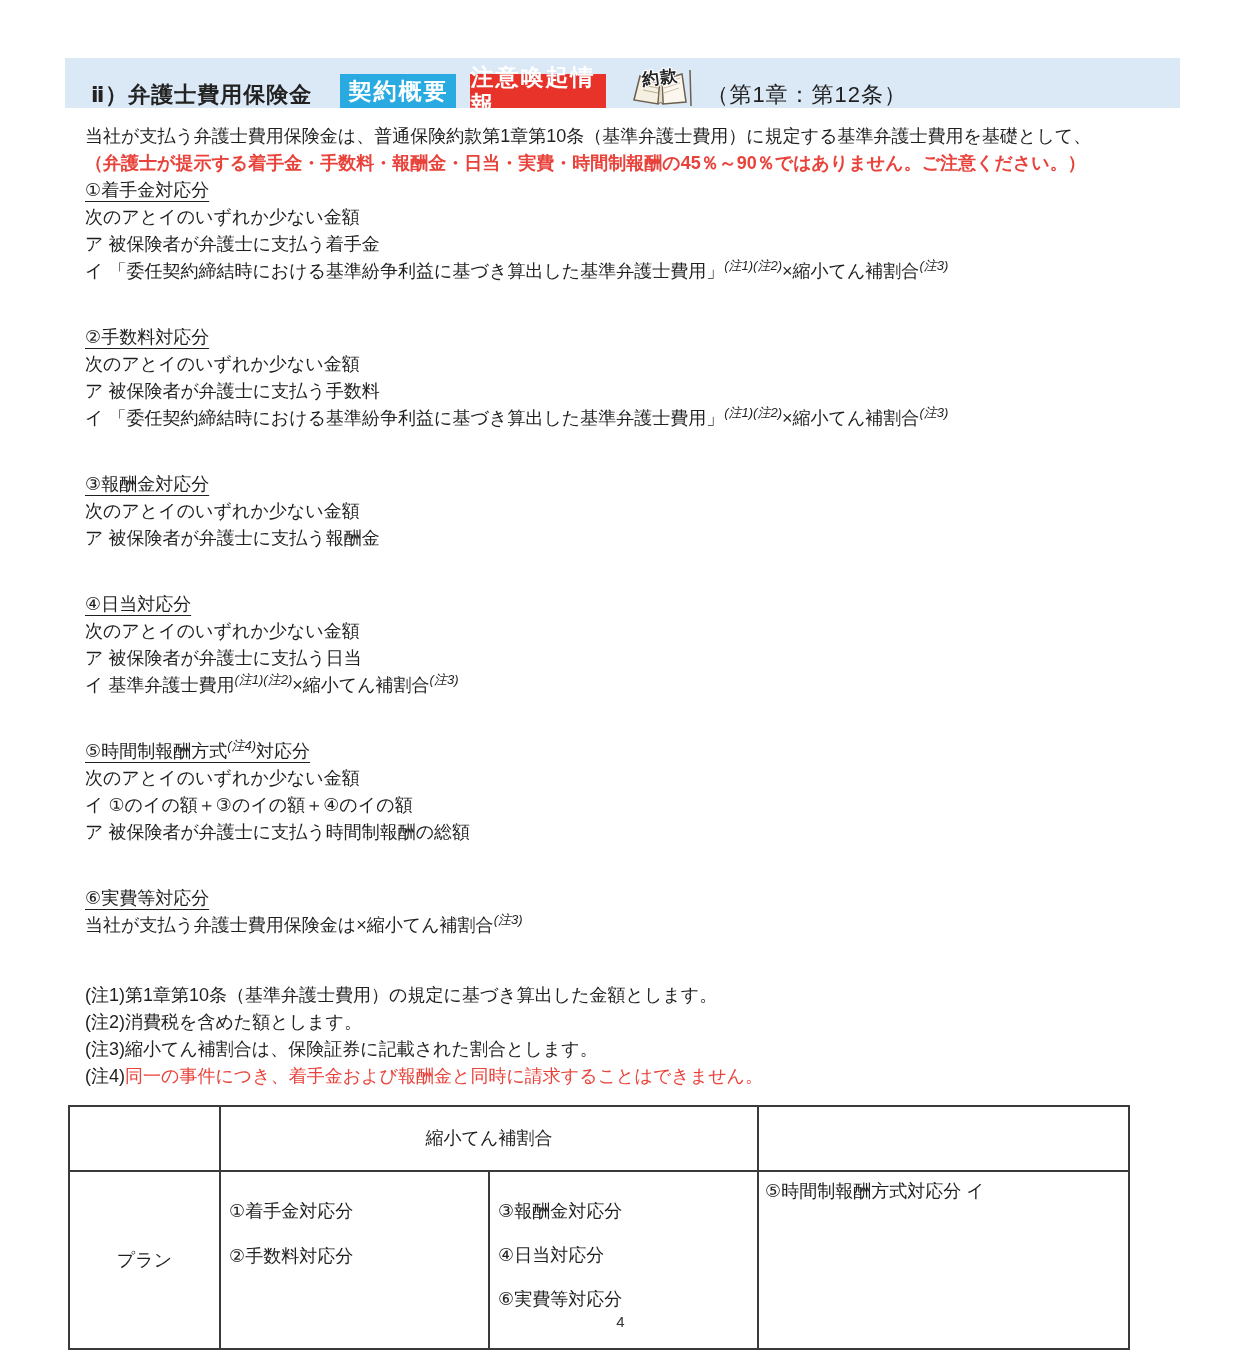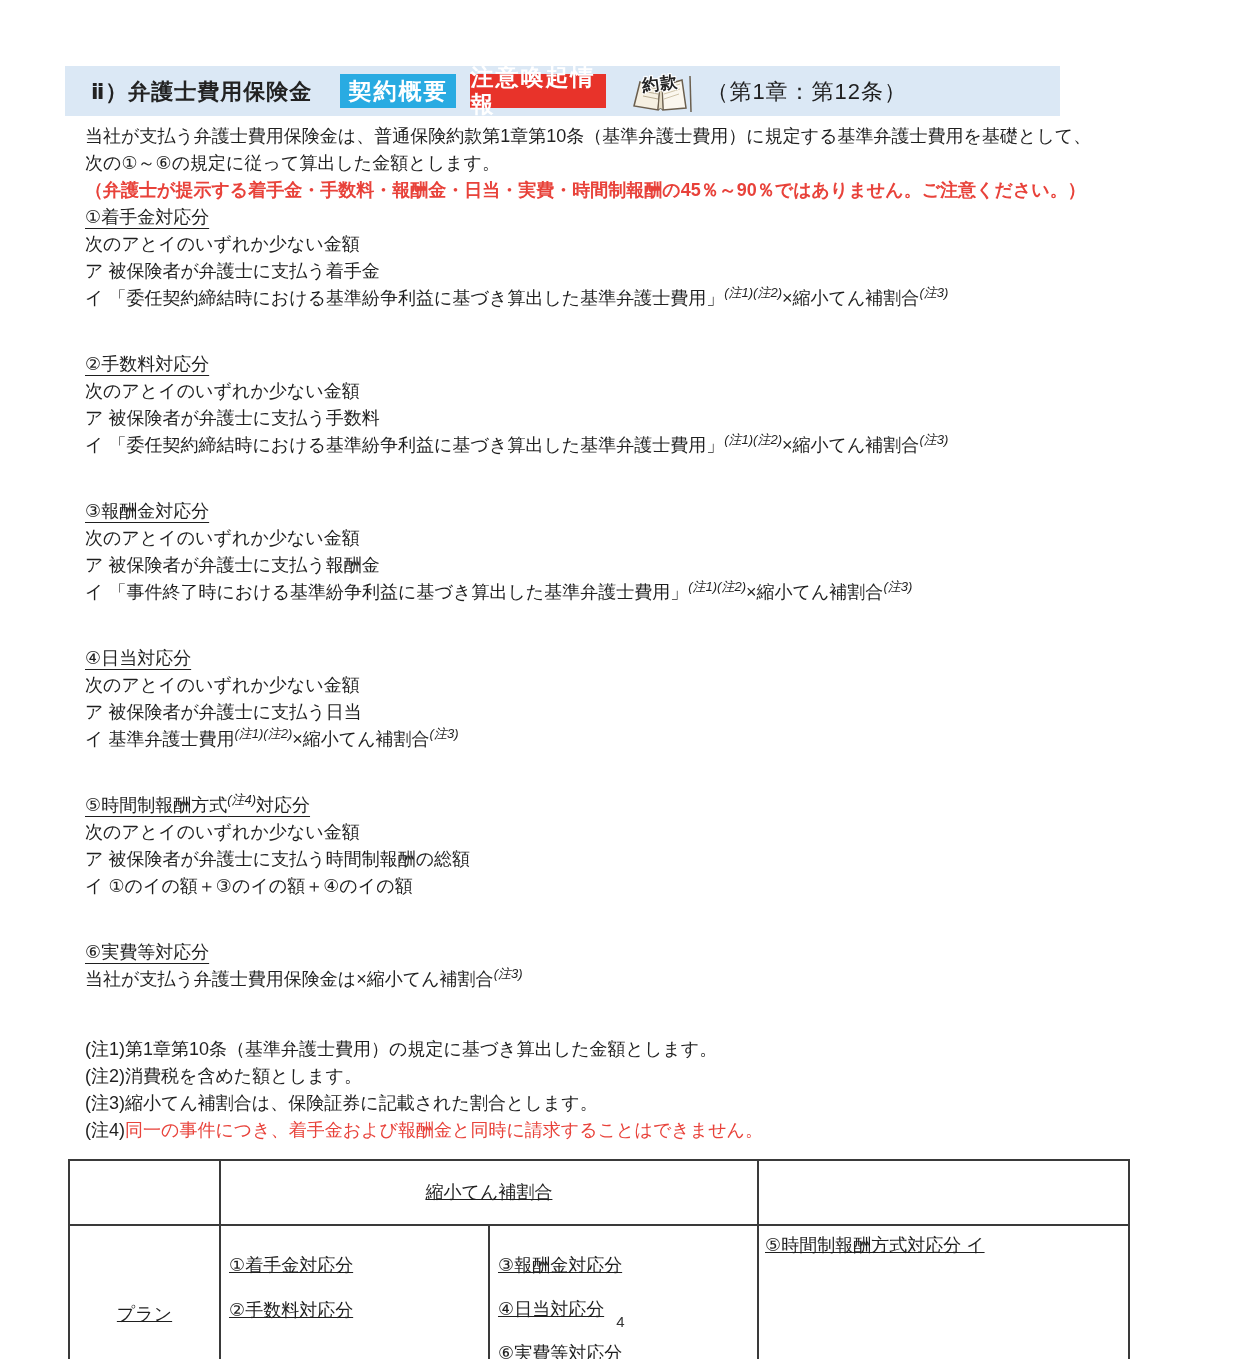--- a/index.html
+++ b/index.html
@@ -14,23 +14,23 @@
   html,body{width:1241px;height:1359px;background:#ffffff;overflow:hidden;}
   body{
     font-family:"Liberation Sans","DejaVu Sans",sans-serif;
     color:var(--ink);
     font-size:18px;
     line-height:27px;
     position:relative;
   }
   
   .header-bar{
-    position:absolute;left:65px;top:58px;width:995px;height:50px;
+    position:absolute;left:65px;top:58px;width:1115px;height:50px;
     background:var(--header_bg);
-    display:flex;align-items:center;margin-top:8px;
+    display:flex;align-items:flex-end;
   }
   .header-title{
     font-size:22px;font-weight:bold;margin-left:26px;letter-spacing:1px;
     color:#222;
   }
   .badge{
     height:34px;display:flex;align-items:center;justify-content:center;
     color:#fff;font-weight:bold;font-size:23px;letter-spacing:2px;
   }
   .badge-blue{background:var(--badge_blue);width:116px;margin-left:28px;}
@@ -63,21 +63,20 @@
     width:1060px;
     margin-top:15px;
     margin-left:-17px; 
     table-layout:fixed;
     font-size:18px;
   }
   .ratio-table td{
     border:2px solid var(--border);
     vertical-align:middle;
     padding:18px 6px;
-    text-decoration:underline;
   }
   .ratio-table .r1 td{height:40px;text-align:center;}
   .ratio-table .r2 td{height:112px;vertical-align:top;}
   .ratio-table .plan-label{vertical-align:middle !important;text-align:center;}
   .ratio-table .items div{margin:8px 0 18px 2px;}
   .ratio-table .items3 div{margin:8px 0 17px 2px;}
   .ratio-table .col4-top{padding-top:6px;}
   
   .page-num{
     position:absolute;left:0;right:0;top:1308px;
@@ -102,21 +101,20 @@
     </svg>
     <span class="yakkan-label">約款</span>
   </div>
   <div class="clause-ref">（第1章：第12条）</div>
 </div>
 
 <div class="doc">
 
   <div class="intro">
     <div>当社が支払う弁護士費用保険金は、普通保険約款第1章第10条（基準弁護士費用）に規定する基準弁護士費用を基礎として、</div>
-    <div>次の①～⑥の規定に従って算出した金額とします。</div>
     <div class="warn">（弁護士が提示する着手金・手数料・報酬金・日当・実費・時間制報酬の45％～90％ではありません。ご注意ください。）</div>
   </div>
 
   <div class="sec-block">
     <div class="sec-head">①着手金対応分</div>
     <div>次のアとイのいずれか少ない金額</div>
     <div>ア 被保険者が弁護士に支払う着手金</div>
     <div><span>イ 「委任契約締結時における基準紛争利益に基づき算出した基準弁護士費用」</span><sup>(注1)(注2)</sup><span>×縮小てん補割合</span><sup>(注3)</sup></div>
   </div>
 
@@ -124,35 +122,34 @@
     <div class="sec-head">②手数料対応分</div>
     <div>次のアとイのいずれか少ない金額</div>
     <div>ア 被保険者が弁護士に支払う手数料</div>
     <div><span>イ 「委任契約締結時における基準紛争利益に基づき算出した基準弁護士費用」</span><sup>(注1)(注2)</sup><span>×縮小てん補割合</span><sup>(注3)</sup></div>
   </div>
 
   <div class="sec-block">
     <div class="sec-head">③報酬金対応分</div>
     <div>次のアとイのいずれか少ない金額</div>
     <div>ア 被保険者が弁護士に支払う報酬金</div>
-    <div><span>イ 「事件終了時における基準紛争利益に基づき算出した基準弁護士費用」</span><sup>(注1)(注2)</sup><span>×縮小てん補割合</span><sup>(注3)</sup></div>
   </div>
 
   <div class="sec-block">
     <div class="sec-head">④日当対応分</div>
     <div>次のアとイのいずれか少ない金額</div>
     <div>ア 被保険者が弁護士に支払う日当</div>
     <div><span>イ 基準弁護士費用</span><sup>(注1)(注2)</sup><span>×縮小てん補割合</span><sup>(注3)</sup></div>
   </div>
 
   <div class="sec-block">
     <div class="sec-head"><span>⑤時間制報酬方式</span><sup>(注4)</sup><span>対応分</span></div>
     <div>次のアとイのいずれか少ない金額</div>
+    <div>イ ①のイの額＋③のイの額＋④のイの額</div>
     <div>ア 被保険者が弁護士に支払う時間制報酬の総額</div>
-    <div>イ ①のイの額＋③のイの額＋④のイの額</div>
   </div>
 
   <div class="sec-block">
     <div class="sec-head">⑥実費等対応分</div>
     <div><span>当社が支払う弁護士費用保険金は×縮小てん補割合</span><sup>(注3)</sup></div>
   </div>
 
   <div class="notes">
     <div>(注1)第1章第10条（基準弁護士費用）の規定に基づき算出した金額とします。</div>
     <div>(注2)消費税を含めた額とします。</div>

